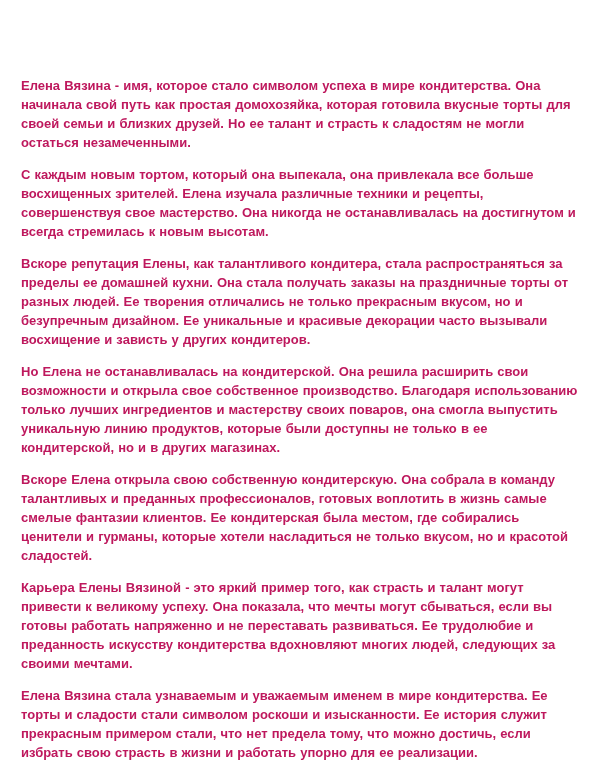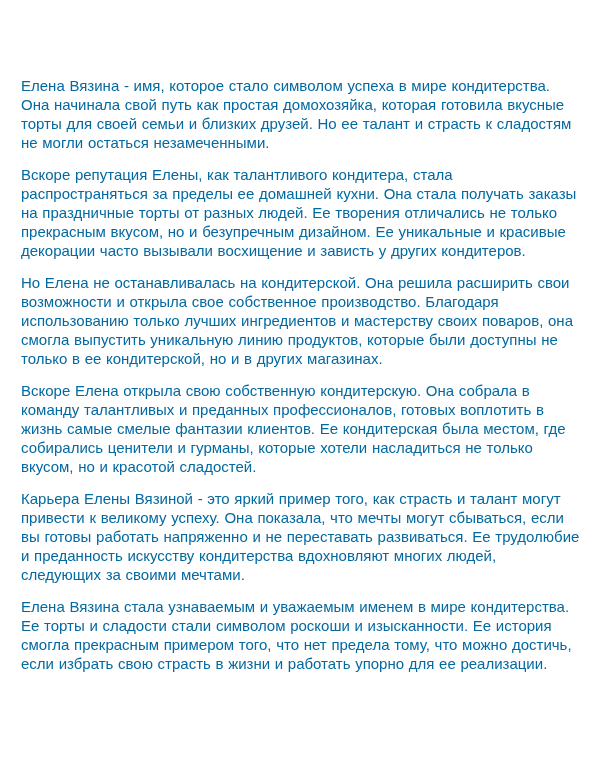--- a/index.html
+++ b/index.html
@@ -14,34 +14,35 @@
     font-family: "Liberation Sans", "DejaVu Sans", sans-serif;
   }
   .doc {
     box-sizing: border-box;
     width: 600px;
     padding: 76px 20px 20px 21px;
     color: #000000;
   }
   .doc p {
     margin: 0 0 13px 0;
-    font-size: 15px;
+    font-size: 13px;
     line-height: 19px;
-    font-weight: 400;
+    font-weight: 700;
     letter-spacing: 0;
     word-spacing: 0.5px;
-    color: #0369a1;
+    color: #be185d;
   }
   .doc p:last-child {
     margin-bottom: 0;
   }
 </style>
 </head>
 <body>
 
 <div class="doc">
   <p>Елена Вязина - имя, которое стало символом успеха в мире кондитерства. Она начинала свой путь как простая домохозяйка, которая готовила вкусные торты для своей семьи и близких друзей. Но ее талант и страсть к сладостям не могли остаться незамеченными.</p>
+  <p>С каждым новым тортом, который она выпекала, она привлекала все больше восхищенных зрителей. Елена изучала различные техники и рецепты, совершенствуя свое мастерство. Она никогда не останавливалась на достигнутом и всегда стремилась к новым высотам.</p>
   <p>Вскоре репутация Елены, как талантливого кондитера, стала распространяться за пределы ее домашней кухни. Она стала получать заказы на праздничные торты от разных людей. Ее творения отличались не только прекрасным вкусом, но и безупречным дизайном. Ее уникальные и красивые декорации часто вызывали восхищение и зависть у других кондитеров.</p>
   <p>Но Елена не останавливалась на кондитерской. Она решила расширить свои возможности и открыла свое собственное производство. Благодаря использованию только лучших ингредиентов и мастерству своих поваров, она смогла выпустить уникальную линию продуктов, которые были доступны не только в ее кондитерской, но и в других магазинах.</p>
   <p>Вскоре Елена открыла свою собственную кондитерскую. Она собрала в команду талантливых и преданных профессионалов, готовых воплотить в жизнь самые смелые фантазии клиентов. Ее кондитерская была местом, где собирались ценители и гурманы, которые хотели насладиться не только вкусом, но и красотой сладостей.</p>
   <p>Карьера Елены Вязиной - это яркий пример того, как страсть и талант могут привести к великому успеху. Она показала, что мечты могут сбываться, если вы готовы работать напряженно и не переставать развиваться. Ее трудолюбие и преданность искусству кондитерства вдохновляют многих людей, следующих за своими мечтами.</p>
-  <p>Елена Вязина стала узнаваемым и уважаемым именем в мире кондитерства. Ее торты и сладости стали символом роскоши и изысканности. Ее история смогла прекрасным примером того, что нет предела тому, что можно достичь, если избрать свою страсть в жизни и работать упорно для ее реализации.</p>
+  <p>Елена Вязина стала узнаваемым и уважаемым именем в мире кондитерства. Ее торты и сладости стали символом роскоши и изысканности. Ее история служит прекрасным примером стали, что нет предела тому, что можно достичь, если избрать свою страсть в жизни и работать упорно для ее реализации.</p>
 </div>
 
 </body></html>

